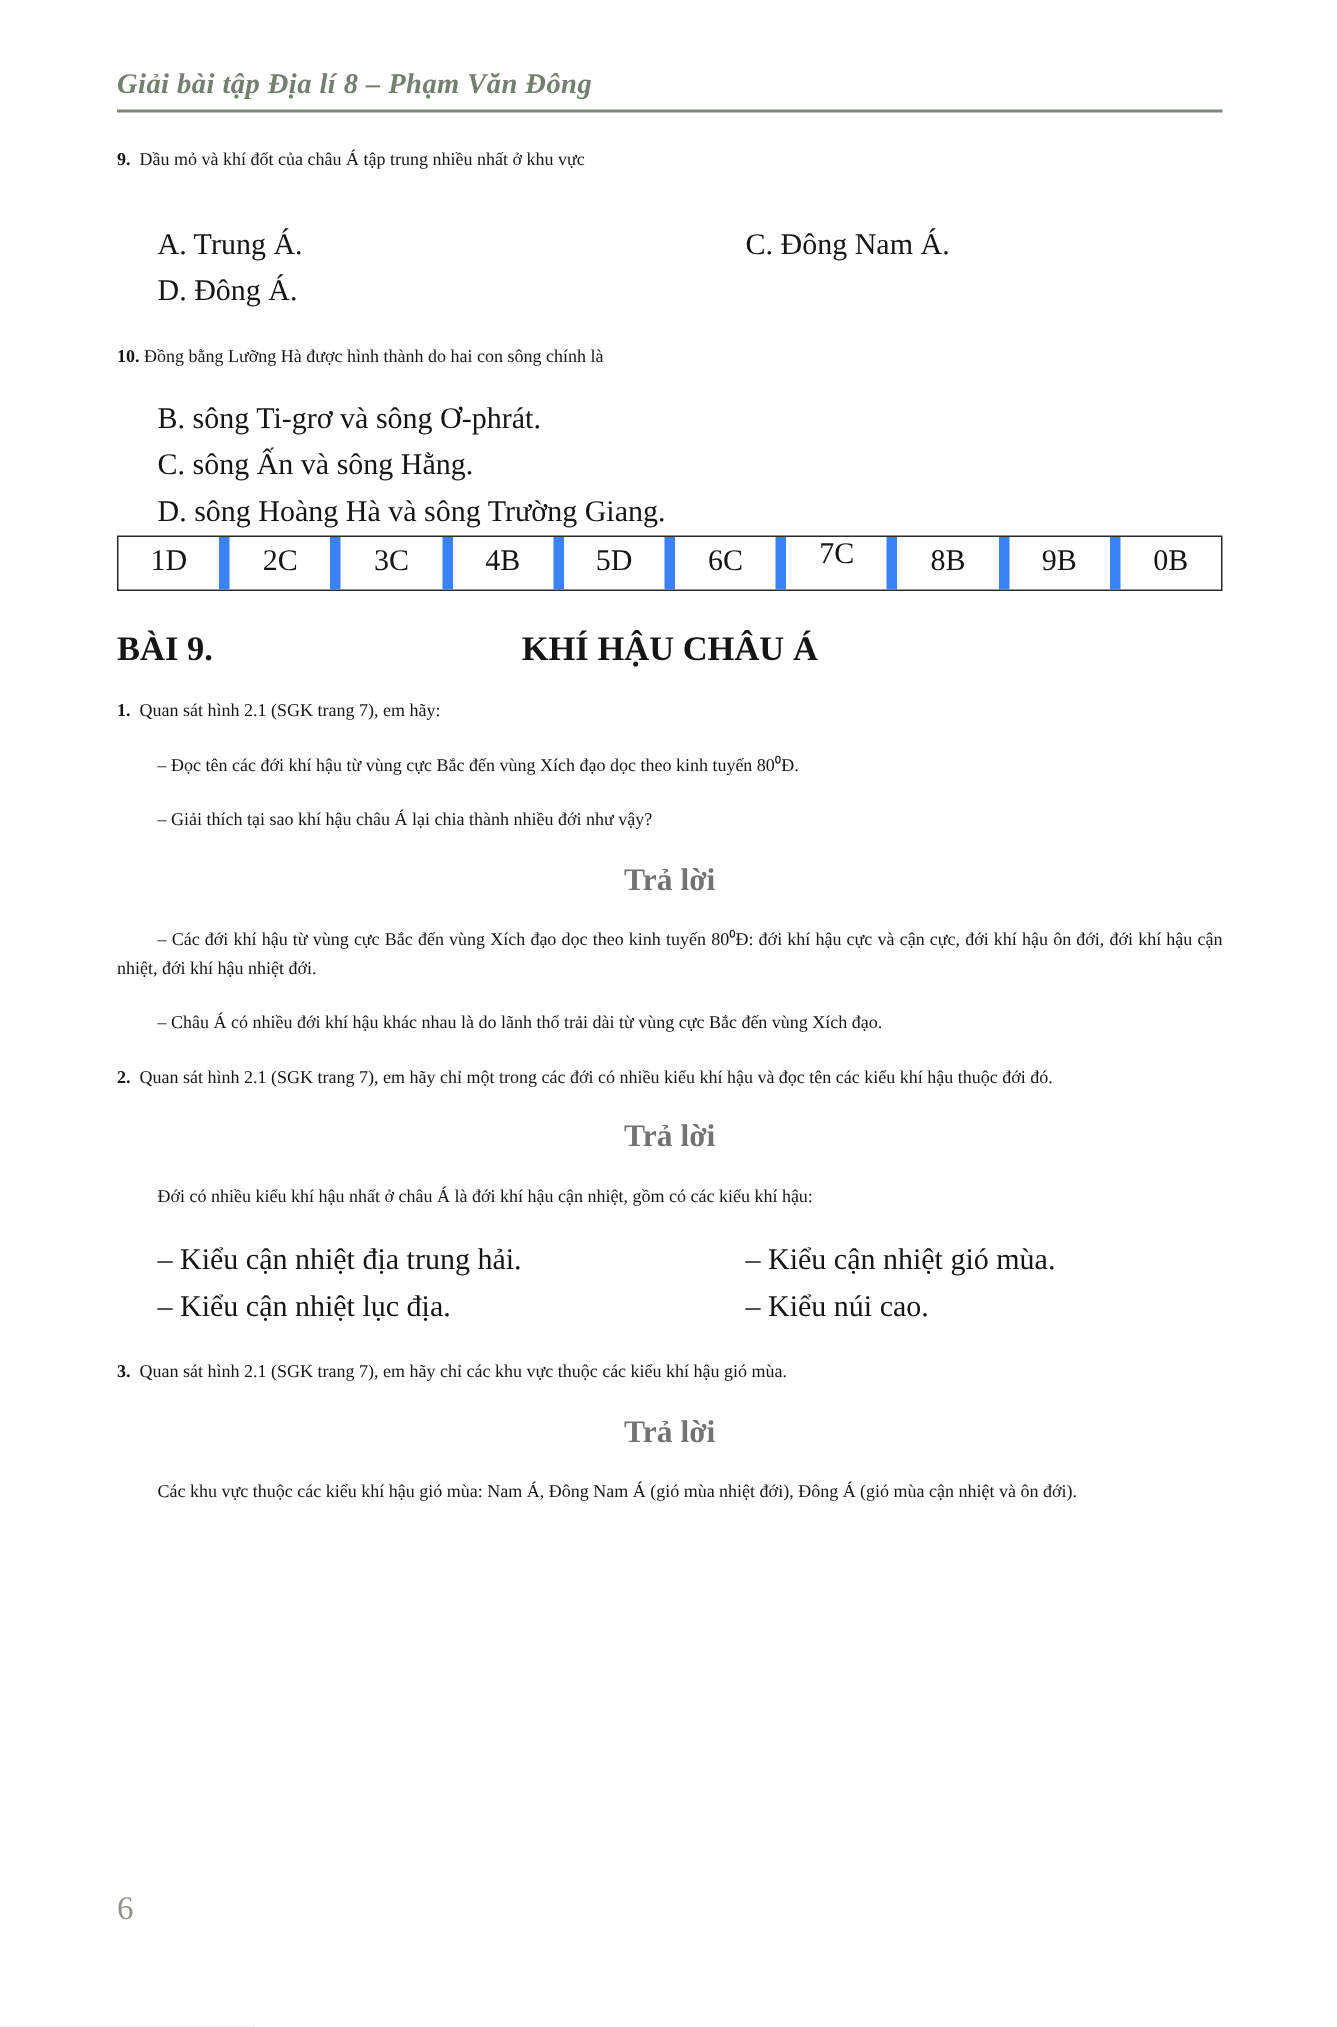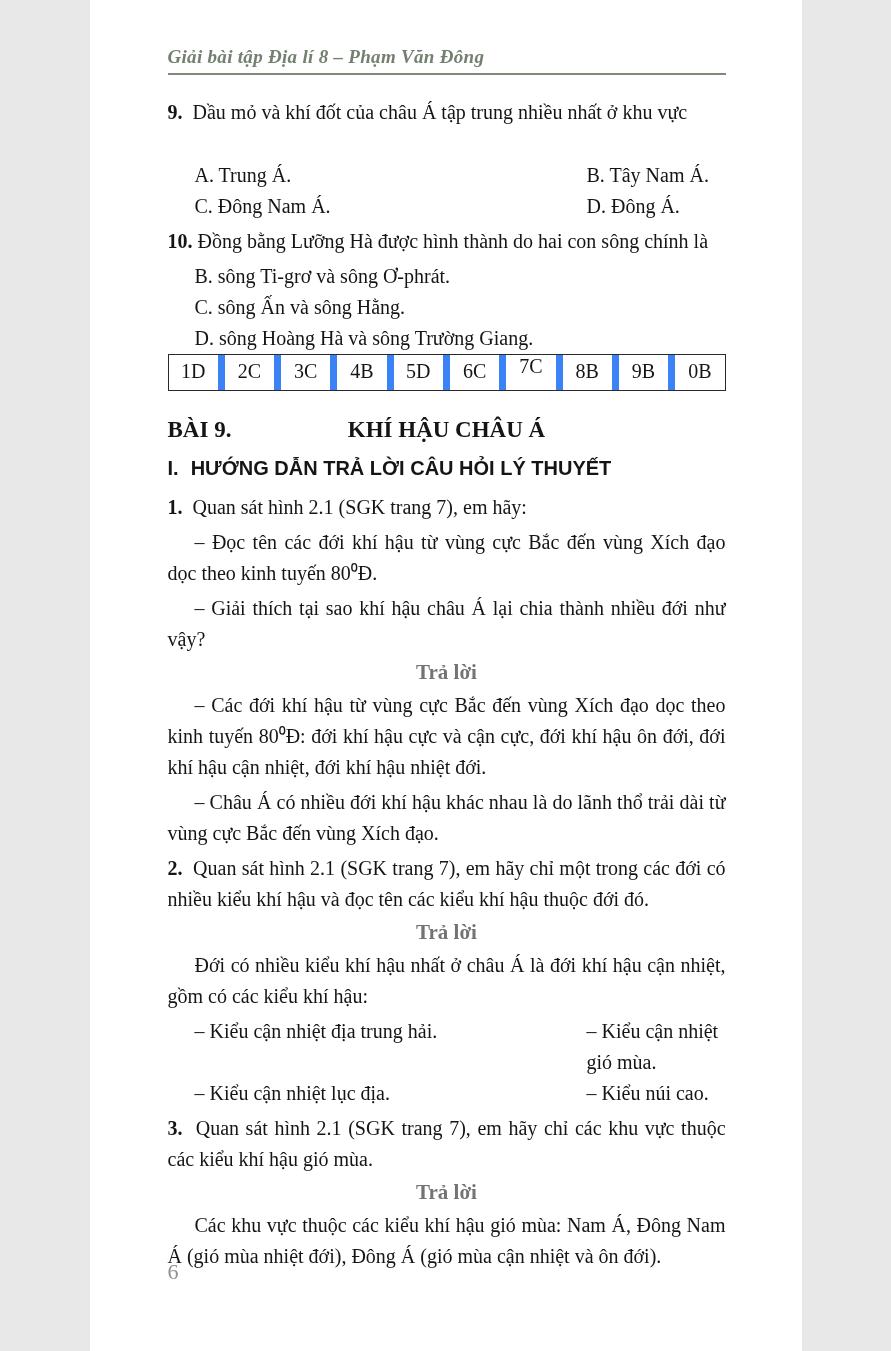--- a/index.html
+++ b/index.html
@@ -1,18 +1,18 @@
 <!DOCTYPE html>
 <html><head>
 <meta charset="utf-8">
 <style>
   html,body { margin:0; padding:0; background:#e8e8e8; }
   .page {
     position:relative;
-    width:712px; height:1351px;
+    width:891px; height:1351px;
     margin:0 auto;
     background:#ffffff;
     box-sizing:border-box;
     padding:46px 76px 0 78px;
     font-family:"Liberation Serif", serif;
     color:#151515;
     overflow:hidden;
   }
   
   .running-header {
@@ -22,24 +22,24 @@
   }
   .header-text {
     font-style:italic;
     font-weight:bold;
     font-size:19px;
     color:#74806f;
     letter-spacing:0.3px;
   }
   
   .para {
-    font-size:20px;
+    font-size:12px;
     line-height:1.55;
     text-align:justify;
-    margin:4px 0;
+    margin:18px 0;
   }
   .num { font-weight:bold; }
   .indent-first { text-indent:27px; }
   
   .opt-grid {
     display:grid;
     grid-template-columns:392px 1fr;
     padding-left:27px;
     font-size:20px;
     line-height:1.55;
@@ -115,21 +115,20 @@
 
 <div class="page">
 
   <header class="running-header">
     <span class="header-text">Giải bài tập Địa lí 8 – Phạm Văn Đông</span>
   </header>
 
   <p class="para"><span class="num">9.</span>&nbsp; <span>Dầu mỏ và khí đốt của châu Á tập trung nhiều nhất ở khu vực</span></p>
   <div class="opt-grid">
     <span>A. Trung Á.</span>
-    <span>B. Tây Nam Á.</span>
     <span>C. Đông Nam Á.</span>
     <span>D. Đông Á.</span>
   </div>
 
   <p class="para"><span class="num">10.</span> <span>Đồng bằng Lưỡng Hà được hình thành do hai con sông chính là</span></p>
   <div class="opt-list">
     <span class="opt">B. sông Ti-grơ và sông Ơ-phrát.</span>
     <span class="opt">C. sông Ấn và sông Hằng.</span>
     <span class="opt">D. sông Hoàng Hà và sông Trường Giang.</span>
   </div>
@@ -145,23 +144,20 @@
     <div class="answer-cell"><span class="cell-text">8B</span></div>
     <div class="answer-cell"><span class="cell-text">9B</span></div>
     <div class="answer-cell"><span class="cell-text">0B</span></div>
   </div>
 
   <div class="lesson-heading">
     <span class="lesson-label">BÀI 9.</span>
     <span class="lesson-title">KHÍ HẬU CHÂU Á</span>
   </div>
 
-  <div class="section-heading">
-    <span class="sec-label">I.</span><span>HƯỚNG DẪN TRẢ LỜI CÂU HỎI LÝ THUYẾT</span>
-  </div>
 
   <p class="para"><span class="num">1.</span>&nbsp; <span>Quan sát hình 2.1 (SGK trang 7), em hãy:</span></p>
   <p class="para indent-first">–  Đọc tên các đới khí hậu từ vùng cực Bắc đến vùng Xích đạo dọc theo kinh tuyến 80⁰Đ.</p>
   <p class="para indent-first">–  Giải thích tại sao khí hậu châu Á lại chia thành nhiều đới như vậy?</p>
 
   <div class="tra-loi">Trả lời</div>
 
   <p class="para indent-first">–  Các đới khí hậu từ vùng cực Bắc đến vùng Xích đạo dọc theo kinh tuyến 80⁰Đ: đới khí hậu cực và cận cực, đới khí hậu ôn đới, đới khí hậu cận nhiệt, đới khí hậu nhiệt đới.</p>
   <p class="para indent-first">–  Châu Á có nhiều đới khí hậu khác nhau là do lãnh thổ trải dài từ vùng cực Bắc đến vùng Xích đạo.</p>
 

